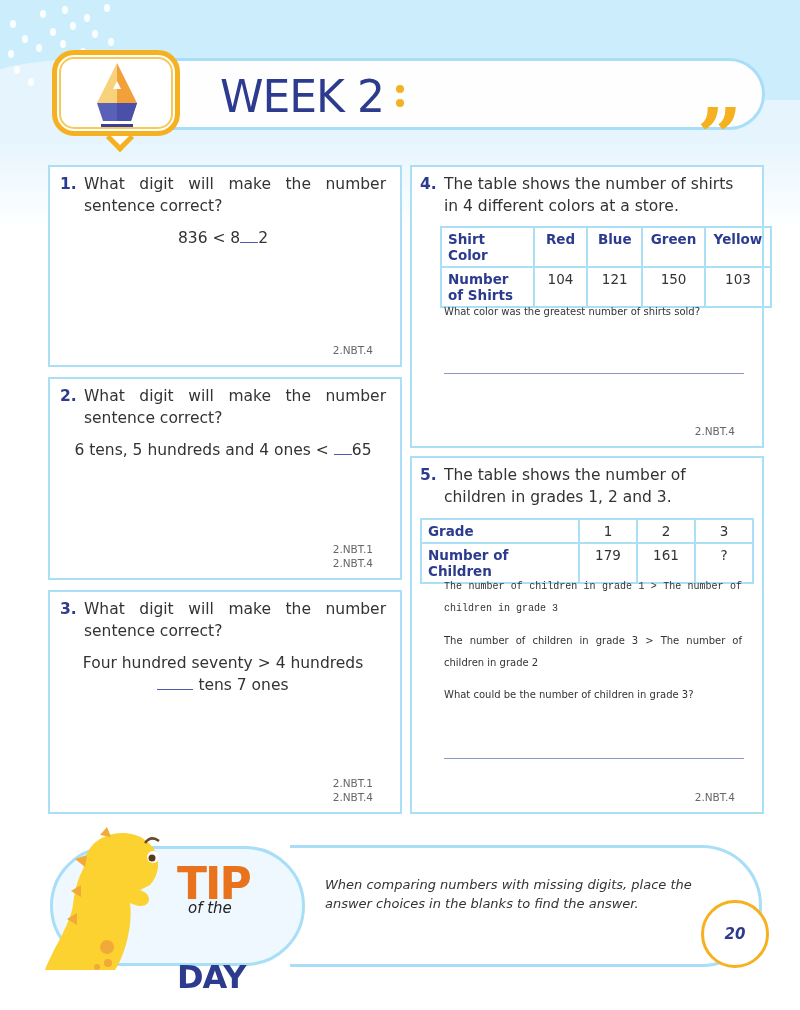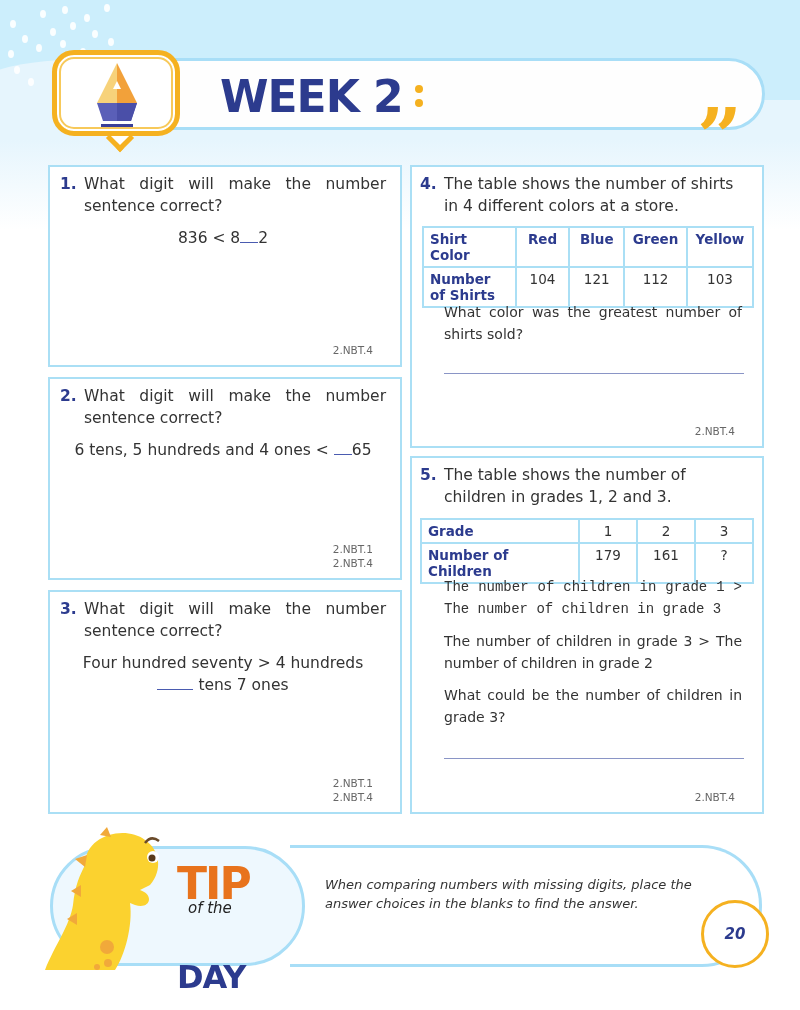--- a/index.html
+++ b/index.html
@@ -31,21 +31,21 @@
   }
   .dots span {
     position: absolute; width: 6px; height: 8px; border-radius: 50%; background: #ffffff; opacity: .9;
   }
   .header-pill {
     position: absolute; left: 110px; top: 58px; width: 655px; height: 72px;
     background: #fefefe; border: 3px solid #a8def7; border-radius: 0 40px 40px 0;
   }
   .title {
     position: absolute; left: 220px; top: 66px; height: 60px;
-    font-family: "DejaVu Sans", sans-serif; font-weight: bold;
+    font-family: "DejaVu Sans", sans-serif; font-weight: normal;
     font-size: 44px; letter-spacing: -1px; color: #2c3b8e;
     display: flex; align-items: center; gap: 10px;
   }
   .title .colon {
     display: inline-flex; flex-direction: column; gap: 6px; margin: 0 2px;
   }
   .title .colon i { width: 8px; height: 8px; border-radius: 50%; background: #f5b120; display: block; }
   .logo-bubble {
     position: absolute; left: 52px; top: 50px; width: 128px; height: 86px;
     border: 5px solid #f5b120; border-radius: 22px; background: #ffffff;
@@ -68,21 +68,21 @@
   .qtext { flex: 1; text-align: justify; }
   .qtext.just { text-align-last: left; }
   .center-expr { text-align: center; font-size: 15.5px; line-height: 22px; color: #333; }
   .blank { display: inline-block; border-bottom: 1.5px solid #4a5bb0; vertical-align: baseline; height: 14px; }
   .std { position: absolute; right: 27px; font-size: 10.5px; color: #666; text-align: right; line-height: 14px; }
   table.data { border-collapse: collapse; font-size: 13.5px; }
   table.data td { border: 2px solid #aadff5; padding: 3px 6px; vertical-align: top; }
   table.data td.h { color: #2c3b8e; font-weight: bold; }
   table.data td.c { text-align: center; }
   .answer-line { position: absolute; height: 0; border-top: 1.5px solid #8a95c6; }
-  .para { font-size: 14px; line-height: 22px; text-align: justify; color: #333; }
+  .para { font-size: 10px; line-height: 22px; text-align: justify; color: #333; }
   .tip-pill {
     position: absolute; left: 50px; top: 846px; width: 255px; height: 120px;
     background: #eef8fe; border: 3px solid #a8def7; border-radius: 60px;
   }
   .tip-box {
     position: absolute; left: 290px; top: 845px; width: 472px; height: 122px;
     background: #ffffff; border: 3px solid #a8def7; border-left: none;
     border-radius: 0 60px 60px 0;
   }
   .tip-text {
@@ -194,34 +194,34 @@
   </div>
 </div>
 
 <div class="card" style="left:410px;top:165px;width:354px;height:283px;">
   <div style="position:absolute;left:8px;top:6px;right:14px;">
     <div class="qhead">
       <span class="qnum">4.</span>
       <span class="qtext" style="text-align:left;">The table shows the number of shirts in 4 different colors at a store.</span>
     </div>
   </div>
-  <table class="data" style="position:absolute;left:10px;top:59px;width:332px;">
+  <table class="data" style="position:absolute;left:28px;top:59px;width:332px;">
     <tbody>
         <tr>
       <td class="h" style="width:88px;">Shirt Color</td>
       <td class="h c" style="width:51px;">Red</td>
       <td class="h c" style="width:52px;">Blue</td>
       <td class="h c" style="width:40px;">Green</td>
       <td class="h c" style="width:60px;">Yellow</td>
     </tr>
     <tr>
       <td class="h">Number of Shirts</td>
       <td class="c">104</td>
       <td class="c">121</td>
-      <td class="c">112</td>
+      <td class="c">150</td>
       <td class="c">103</td>
     </tr>
   </tbody>
     </table>
   <div class="para" style="position:absolute;left:32px;right:20px;top:134px;">What color was the greatest number of shirts sold?</div>
   <div class="answer-line" style="left:32px;width:300px;top:206px;"></div>
   <div class="std" style="bottom:8px;">
     <div>2.NBT.4</div>
   </div>
 </div>

